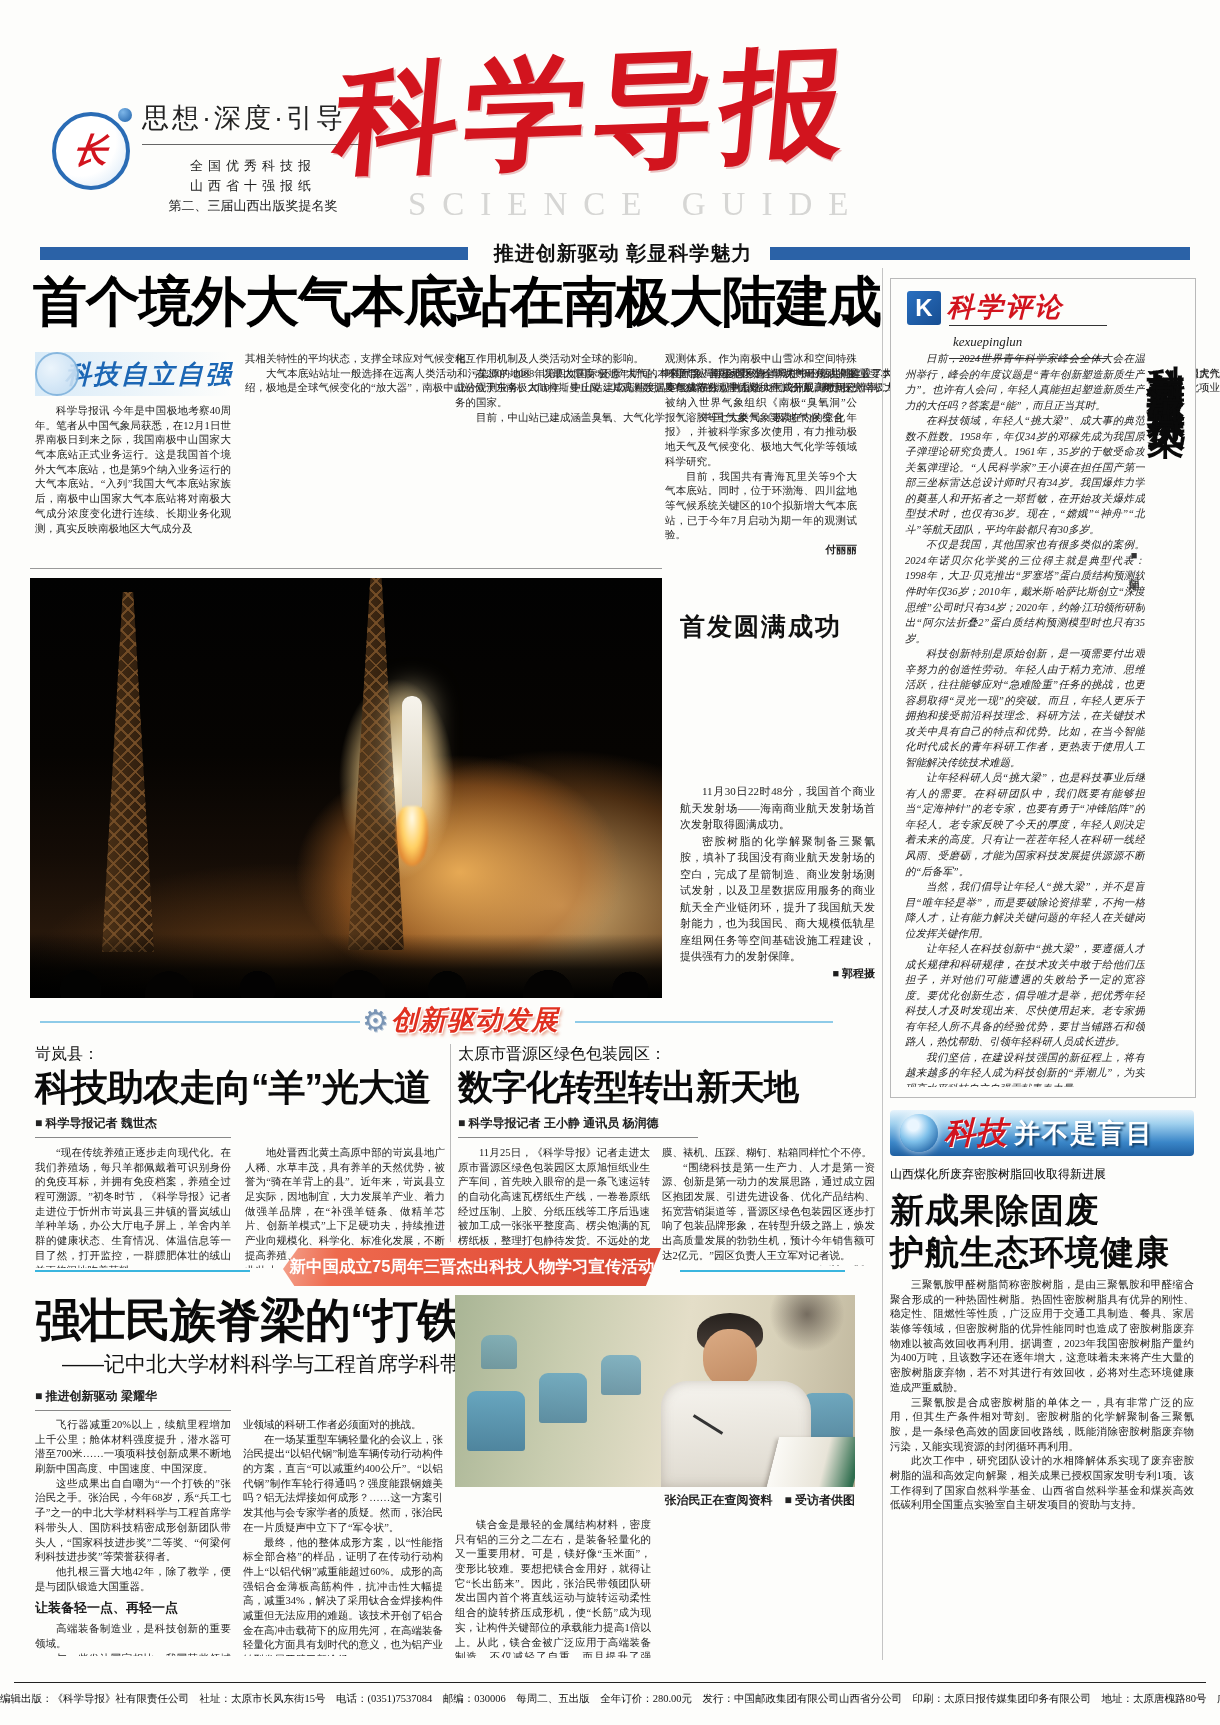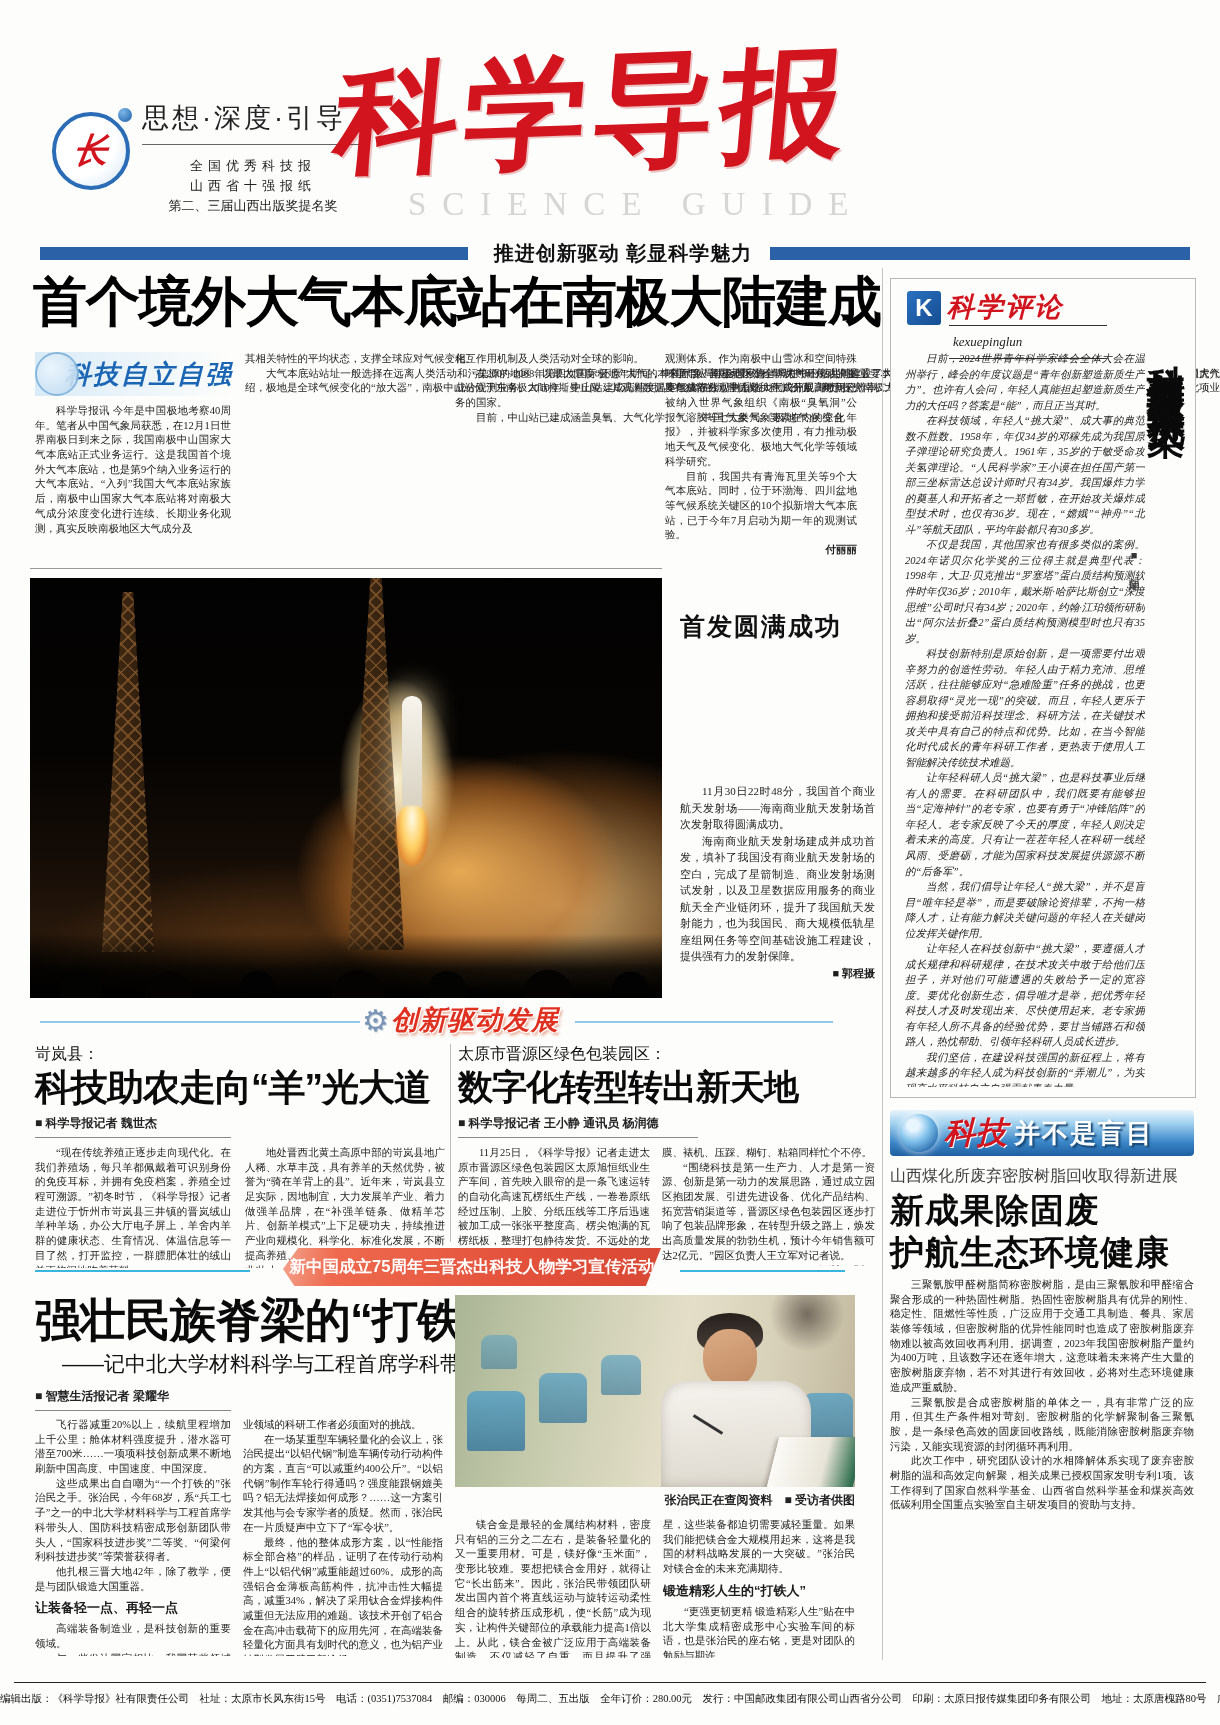--- a/index.html
+++ b/index.html
@@ -167,21 +167,21 @@
     background:linear-gradient(180deg,#e8f4fc 0%,#9fd0ee 30%,#3a86c8 70%,#1f5fa0 100%);
     border-radius:4px;overflow:hidden;}
   .sx-globe{width:38px;height:38px;border-radius:50%;margin:0 6px 0 10px;flex:0 0 auto;
     background:radial-gradient(circle at 35% 30%,#eaf6ff 15%,#7ec0ea 45%,#2d6fae 80%);
     box-shadow:0 0 8px rgba(255,255,255,.8);}
   .sx-red{font-size:31px;font-weight:900;font-style:italic;color:#d2141e;letter-spacing:1px;
     text-shadow:1px 1px 0 #fff;white-space:nowrap;}
   .sx-white{font-family:"Liberation Sans",sans-serif;font-size:26px;font-weight:900;color:#fff;
     margin-left:6px;letter-spacing:2px;text-shadow:2px 2px 2px #14436e;white-space:nowrap;}
   .sx-kicker{left:890px;top:1166px;width:304px;font-family:Liberation Sans, sans-serif;
-    font-size:16px;color:#404040;white-space:nowrap;}
+    font-size:12px;color:#000000;white-space:nowrap;}
   .sx-h1{left:890px;top:1188px;font-size:34px;}
   .sx-h2{left:890px;top:1230px;font-size:34px;}
   .sx-h1,.sx-h2{font-family:"Liberation Sans",sans-serif;font-weight:900;color:#0a0a0a;letter-spacing:1px;white-space:nowrap;}
   .sx-text{left:890px;top:1278px;width:304px;height:396px;}
 
   
   .foot-rule{left:14px;top:1682px;width:1192px;height:1px;background:#222;}
   .foot{left:0;top:1692px;width:1220px;text-align:center;font-size:10.5px;color:#111;white-space:nowrap;}
 </style>
 </head>
@@ -234,21 +234,21 @@
   <div class="abs photo-rocket">
     <div class="tower tower-a"></div>
     <div class="tower tower-b"></div>
     <div class="abs rocket"></div>
     <div class="abs flame"></div>
     <div class="trees"></div>
   </div>
   <div class="abs cap-title">首发圆满成功</div>
   <div class="txtcol cap-text">
       <p class="">11月30日22时48分，我国首个商业航天发射场——海南商业航天发射场首次发射取得圆满成功。</p>
-      <p class="">海南商业航天发射场建成并成功首发，填补了我国没有商业航天发射场的空白，完成了星箭制造、商业发射场测试发射，以及卫星数据应用服务的商业航天全产业链闭环，提升了我国航天发射能力，也为我国民、商大规模低轨星座组网任务等空间基础设施工程建设，提供强有力的发射保障。</p>
+      <p class="">密胺树脂的化学解聚制备三聚氰胺，填补了我国没有商业航天发射场的空白，完成了星箭制造、商业发射场测试发射，以及卫星数据应用服务的商业航天全产业链闭环，提升了我国航天发射能力，也为我国民、商大规模低轨星座组网任务等空间基础设施工程建设，提供强有力的发射保障。</p>
       <p class="sig">■ 郭程摄</p>
     </div>
 
   <div class="abs vrule-main"></div>
   <div class="abs comm-box">
     <div class="comm-logo">
       <span class="comm-k">K</span>
       <span class="comm-cn">科学评论</span>
     </div>
     <div class="comm-py">kexuepinglun</div>
@@ -297,21 +297,21 @@
     </div>
 
   <div class="abs cyan-l"></div>
   <div class="abs ribbon">
     <span class="rt">新中国成立75周年三晋杰出科技人物学习宣传活动</span>
   </div>
   <div class="abs cyan-r"></div>
 
   <div class="abs headline2 h-black">强壮民族脊梁的“打铁人”</div>
   <div class="abs sub-black">——记中北大学材料科学与工程首席学科带头人张治民</div>
-  <div class="abs byline b-black">■ 智慧生活报记者 梁耀华</div>
+  <div class="abs byline b-black">■ 推进创新驱动 梁耀华</div>
   <div class="txtcol blk-c0">
       <p class="">飞行器减重20%以上，续航里程增加上千公里；舱体材料强度提升，潜水器可潜至700米……一项项科技创新成果不断地刷新中国高度、中国速度、中国深度。</p>
       <p class="">这些成果出自自嘲为“一个打铁的”张治民之手。张治民，今年68岁，系“兵工七子”之一的中北大学材料科学与工程首席学科带头人、国防科技精密成形创新团队带头人，“国家科技进步奖”二等奖、“何梁何利科技进步奖”等荣誉获得者。</p>
       <p class="">他扎根三晋大地42年，除了教学，便是与团队锻造大国重器。</p>
       <p class="sub">让装备轻一点、再轻一点</p>
       <p class="">高端装备制造业，是科技创新的重要领域。</p>
       <p class="">与一些发达国家相比，我国某些领域的高端装备普遍偏重。然而，轻量化确是先进性的重要标志之一。如何在保障或提升性能的前提下实现轻量化，成为我国制造</p>
     </div>
   <div class="txtcol blk-c1">
       <p class="cont">业领域的科研工作者必须面对的挑战。</p>
@@ -327,25 +327,20 @@
     <div class="p-hair"></div>
     <div class="p-head"></div>
     <div class="p-body"></div>
     <div class="p-book"></div>
     <div class="p-pen"></div>
   </div>
   <div class="abs cap-person">张治民正在查阅资料　■ 受访者供图</div>
   <div class="txtcol blk-c2">
       <p class="">镁合金是最轻的金属结构材料，密度只有铝的三分之二左右，是装备轻量化的又一重要用材。可是，镁好像“玉米面”，变形比较难。要想把镁合金用好，就得让它“长出筋来”。因此，张治民带领团队研发出国内首个将直线运动与旋转运动柔性组合的旋转挤压成形机，使“长筋”成为现实，让构件关键部位的承载能力提高1倍以上。从此，镁合金被广泛应用于高端装备制造，不仅减轻了自重，而且提升了强度。</p>
     </div>
-  <div class="txtcol blk-c3">
-      <p class="cont">星，这些装备都迫切需要减轻重量。如果我们能把镁合金大规模用起来，这将是我国的材料战略发展的一大突破。”张治民对镁合金的未来充满期待。</p>
-      <p class="sub">锻造精彩人生的“打铁人”</p>
-      <p class="">“更强更韧更精 锻造精彩人生”贴在中北大学集成精密成形中心实验车间的标语，也是张治民的座右铭，更是对团队的勉励与期许。</p>
-    </div>
 
   <div class="abs sx-badge">
     <span class="sx-globe"></span>
     <span class="sx-red">科技</span>
     <span class="sx-white">并不是盲目</span>
   </div>
   <div class="abs sx-kicker">山西煤化所废弃密胺树脂回收取得新进展</div>
   <div class="abs sx-h1">新成果除固废</div>
   <div class="abs sx-h2">护航生态环境健康</div>
   <div class="txtcol sx-text">

